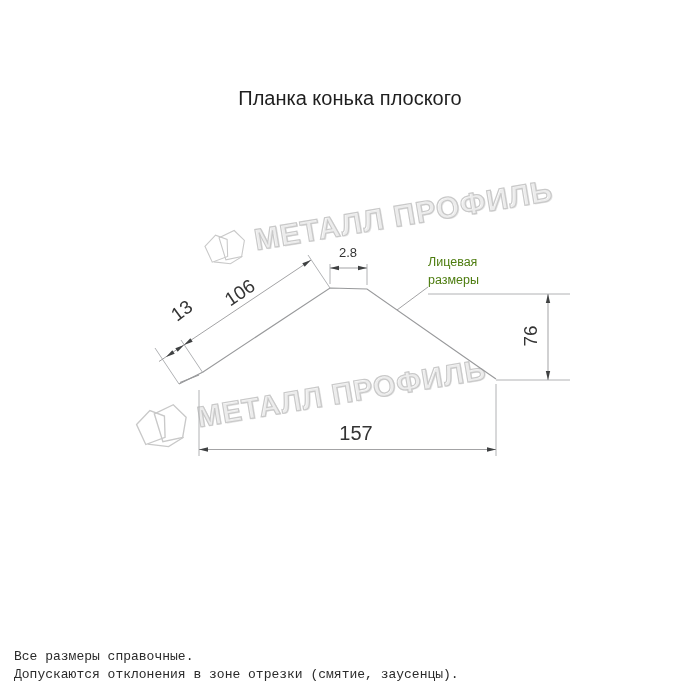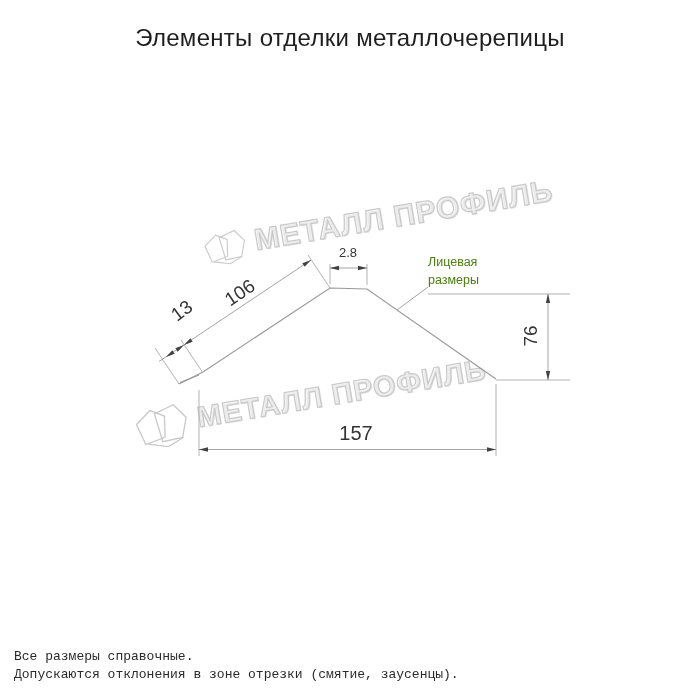--- a/index.html
+++ b/index.html
@@ -33,21 +33,21 @@
       color:#4d7c0f;}
   
   .footnotes{position:absolute;left:14px;top:648px;font-size:13px;line-height:17.5px;
       color:#2a2a2a;font-family:Liberation Mono, monospace;}
 </style>
 </head>
 <body>
 
 <div class="page">
 
-  <div class="hdr title">Элементы отделки металлочерепицы</div>
+  <div class="hdr subtitle">Планка конька плоского</div>
 
   <div class="wm wm1">
     <svg width="46" height="42" viewBox="0 0 60 54">
       <polygon points="4,24 20,12 34,20 31,42 10,46"></polygon>
       <polygon points="24,16 45,10 56,25 49,45 28,46"></polygon>
       <polyline points="12,46 33,52 50,45"></polyline>
     </svg>
     <span class="wm-text">МЕТАЛЛ ПРОФИЛЬ</span>
   </div>
   <div class="wm wm2">

